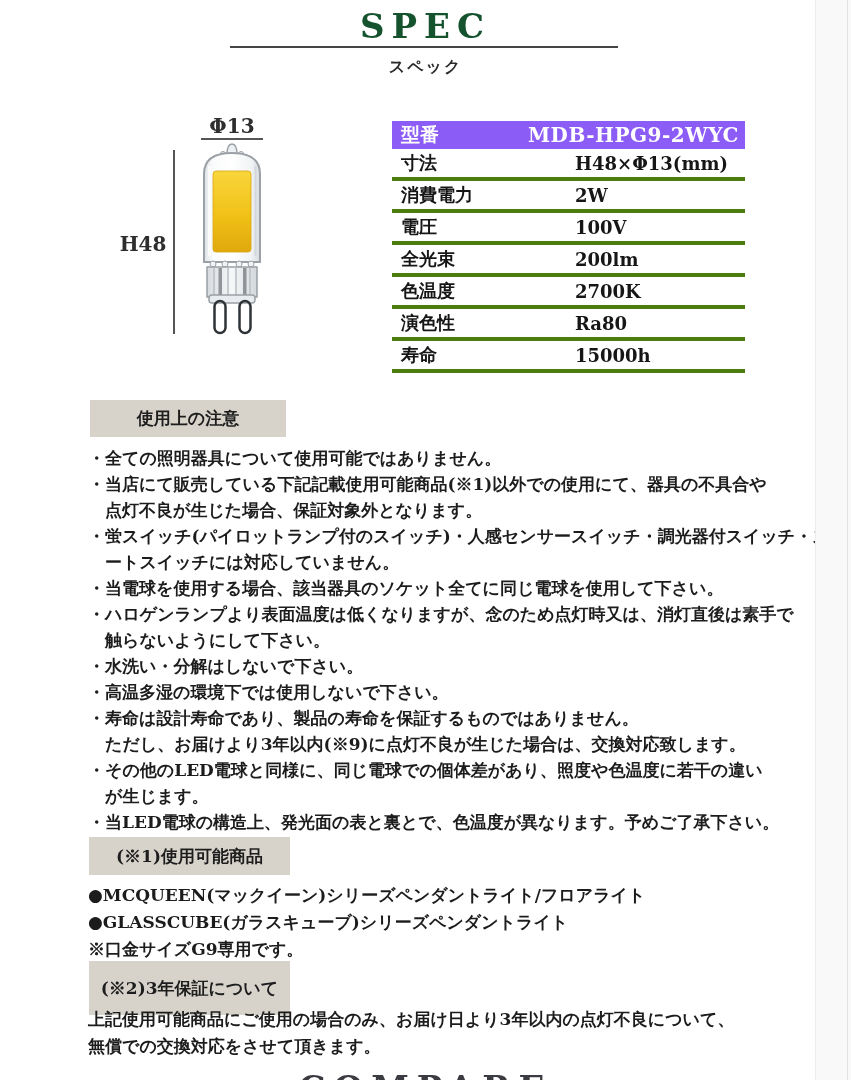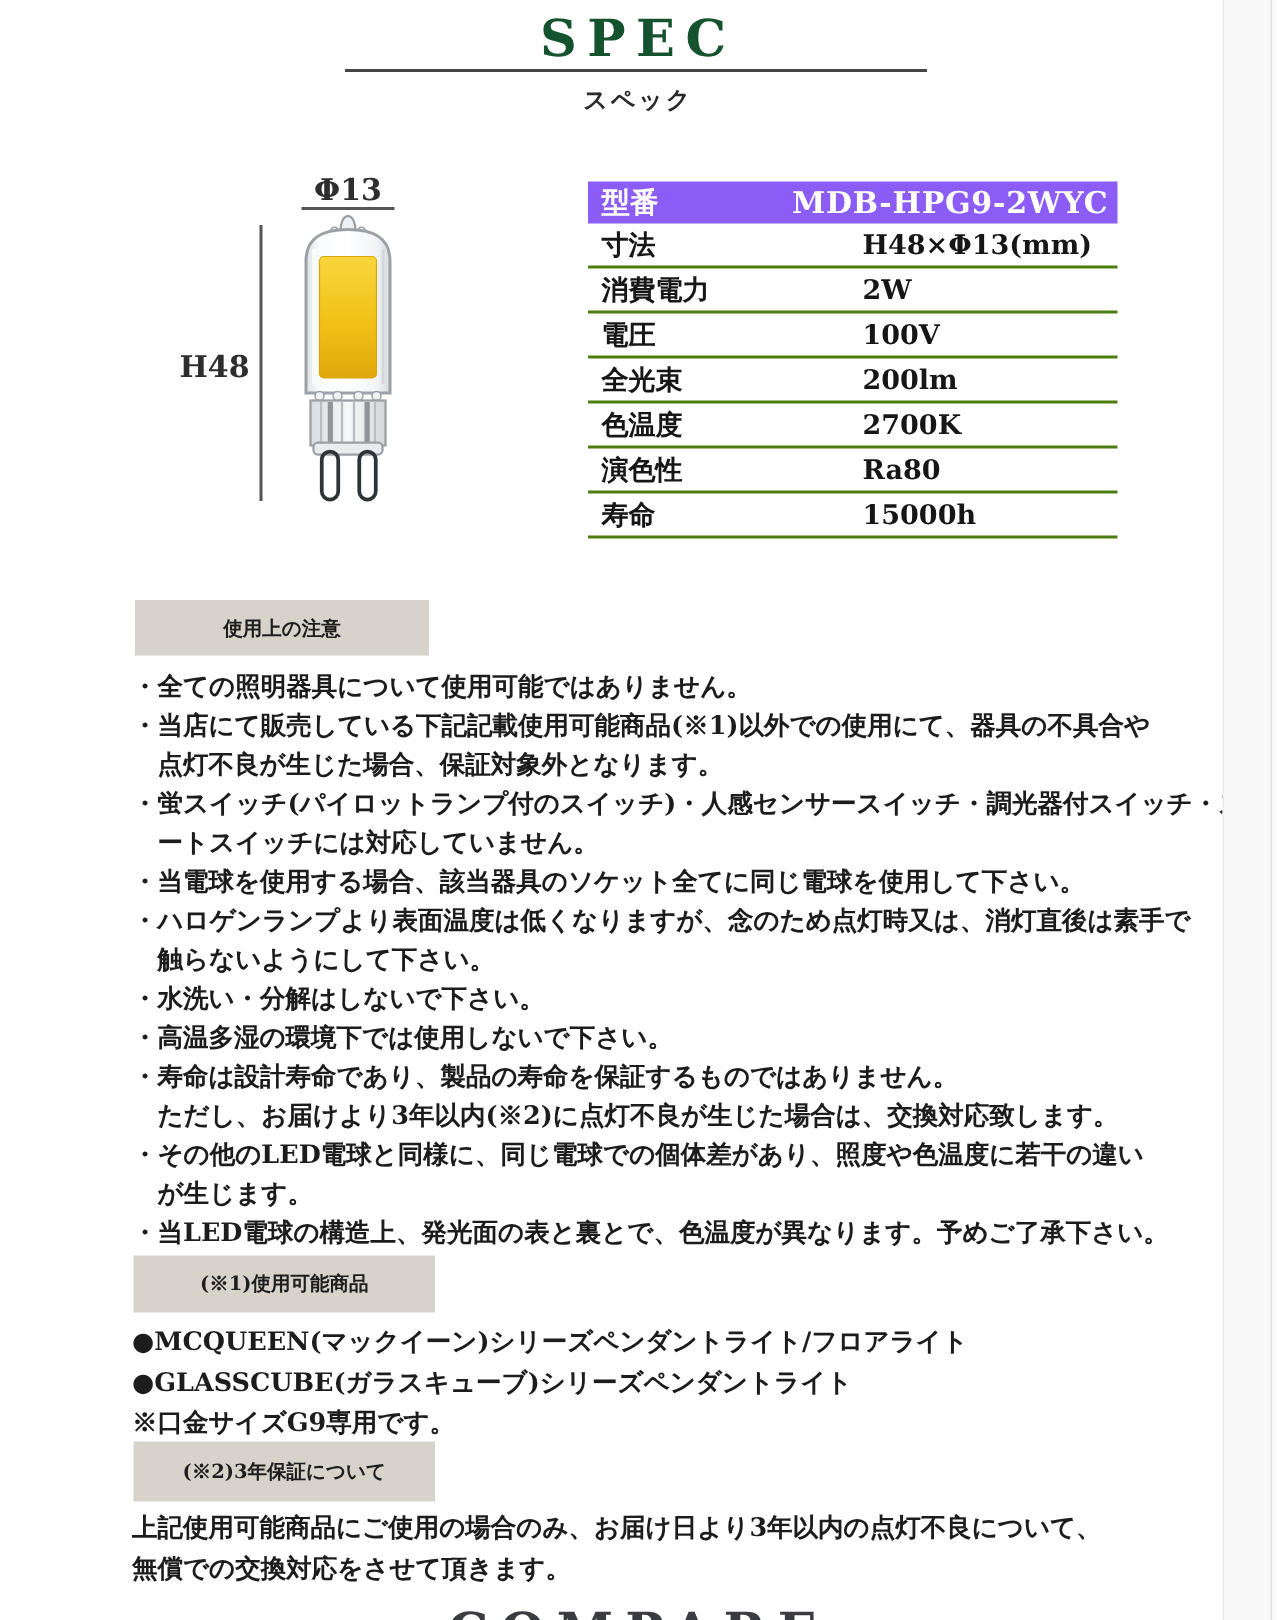--- a/index.html
+++ b/index.html
@@ -45,35 +45,35 @@
   
   .spec-table{position:absolute;top:121px;left:392px;width:353px;}
   .spec-table-header{
     background:#8b5cf6;color:#ffffff;height:28px;
     display:flex;align-items:center;justify-content:space-between;
     padding:0 6px 0 9px;font-size:19px;font-weight:700;
   }
   .spec-table-header .model{font-size:20px;letter-spacing:0.5px;}
   .spec-row{
     position:relative;height:28px;
-    border-bottom:2px solid #4d7c0f;
+    border-bottom:4px solid #4d7c0f;
     display:flex;align-items:center;
     font-size:18px;font-weight:700;color:#161616;
   }
   .spec-row .lbl{padding-left:9px;}
   .spec-row .val{position:absolute;left:183px;}
   
   .label-box{
     position:absolute;background:#d7d3cb;
     display:flex;align-items:center;justify-content:center;
-    font-size:13px;font-weight:700;color:#1d1d1d;
+    font-size:17px;font-weight:700;color:#1d1d1d;
   }
   #caution-box{top:400px;left:90px;width:196px;height:37px;}
   #products-box{top:837px;left:89px;width:201px;height:38px;}
-  #warranty-box{top:961px;left:89px;width:201px;height:40px;}
+  #warranty-box{top:961px;left:89px;width:201px;height:54px;}
   
   .notes{
     position:absolute;top:445px;left:88px;width:720px;
     font-size:17px;font-weight:700;color:#1c1c1c;
   }
   .notes .line{height:26px;line-height:26px;white-space:nowrap;}
   .notes .line.cont{padding-left:17px;}
   .products{
     position:absolute;top:882px;left:88px;width:700px;
     font-size:17px;font-weight:700;color:#1c1c1c;
@@ -206,21 +206,21 @@
     <div class="line">・当店にて販売している下記記載使用可能商品(※1)以外での使用にて、器具の不具合や</div>
     <div class="line cont">点灯不良が生じた場合、保証対象外となります。</div>
     <div class="line">・蛍スイッチ(パイロットランプ付のスイッチ)・人感センサースイッチ・調光器付スイッチ・スマ</div>
     <div class="line cont">ートスイッチには対応していません。</div>
     <div class="line">・当電球を使用する場合、該当器具のソケット全てに同じ電球を使用して下さい。</div>
     <div class="line">・ハロゲンランプより表面温度は低くなりますが、念のため点灯時又は、消灯直後は素手で</div>
     <div class="line cont">触らないようにして下さい。</div>
     <div class="line">・水洗い・分解はしないで下さい。</div>
     <div class="line">・高温多湿の環境下では使用しないで下さい。</div>
     <div class="line">・寿命は設計寿命であり、製品の寿命を保証するものではありません。</div>
-    <div class="line cont">ただし、お届けより3年以内(※2)に点灯不良が生じた場合は、交換対応致します。</div>
+    <div class="line cont">ただし、お届けより3年以内(※9)に点灯不良が生じた場合は、交換対応致します。</div>
     <div class="line">・その他のLED電球と同様に、同じ電球での個体差があり、照度や色温度に若干の違い</div>
     <div class="line cont">が生じます。</div>
     <div class="line">・当LED電球の構造上、発光面の表と裏とで、色温度が異なります。予めご了承下さい。</div>
   </div>
 
   <div class="label-box" id="products-box">(※1)使用可能商品</div>
   <div class="products">
     <div class="line">●MCQUEEN(マックイーン)シリーズペンダントライト/フロアライト</div>
     <div class="line">●GLASSCUBE(ガラスキューブ)シリーズペンダントライト</div>
     <div class="line">※口金サイズG9専用です。</div>

